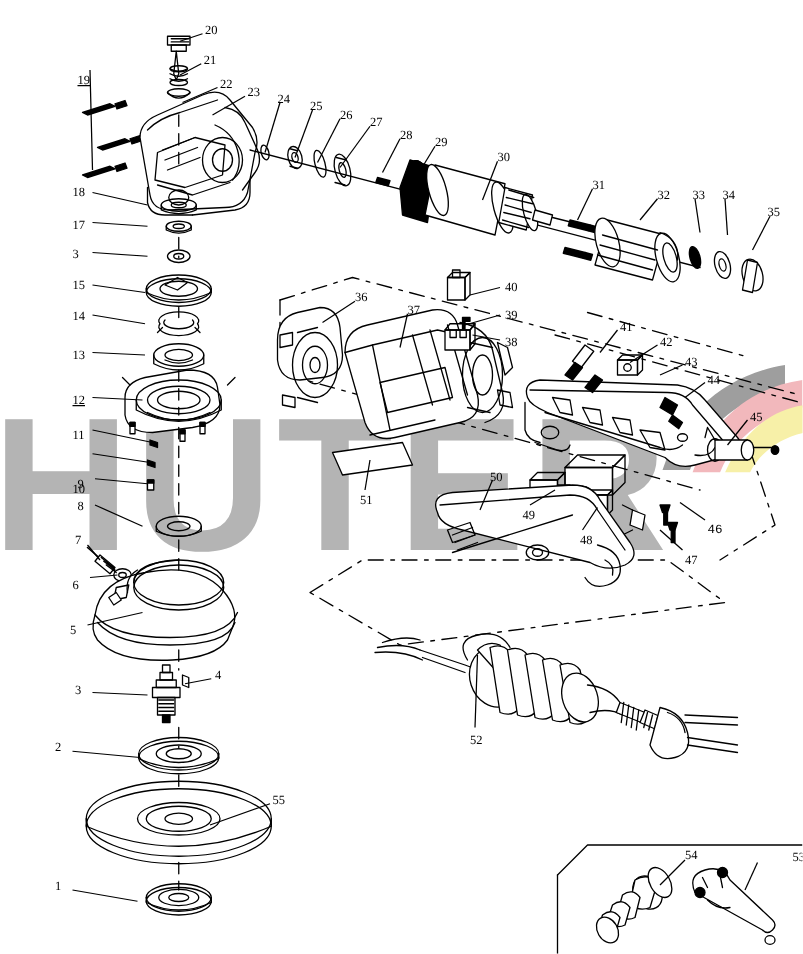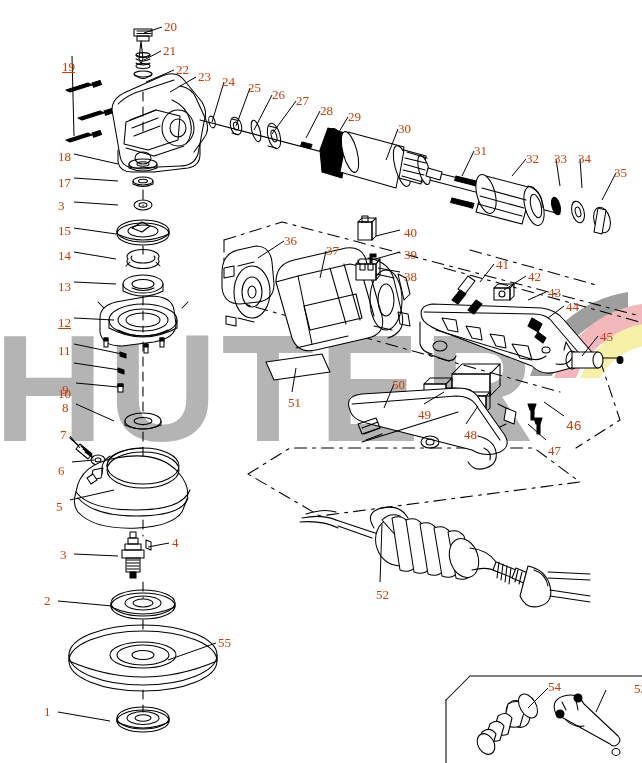--- a/index.html
+++ b/index.html
@@ -15,21 +15,21 @@
            font-size:152px;font-weight:700;letter-spacing:4px;
            font-family:"Liberation Sans","DejaVu Sans",sans-serif;
            color:#b4b4b4;line-height:140px;white-space:nowrap;}
 
   #logo{position:absolute;left:524px;top:286px;width:120px;height:92px;}
 
   
   #art{position:absolute;left:0;top:0;z-index:3;}
 
   
-  .lbl{position:absolute;z-index:5;color:#c2410c;font-size:13px;
+  .lbl{position:absolute;z-index:5;color:#000000;font-size:10px;
        font-family:"Liberation Serif","DejaVu Serif",serif;
        line-height:1;white-space:nowrap;}
 </style>
 </head>
 <body>
 
 <div id="stage">
 
   <div id="watermark">
     <div id="wm-text">HUTER</div>

